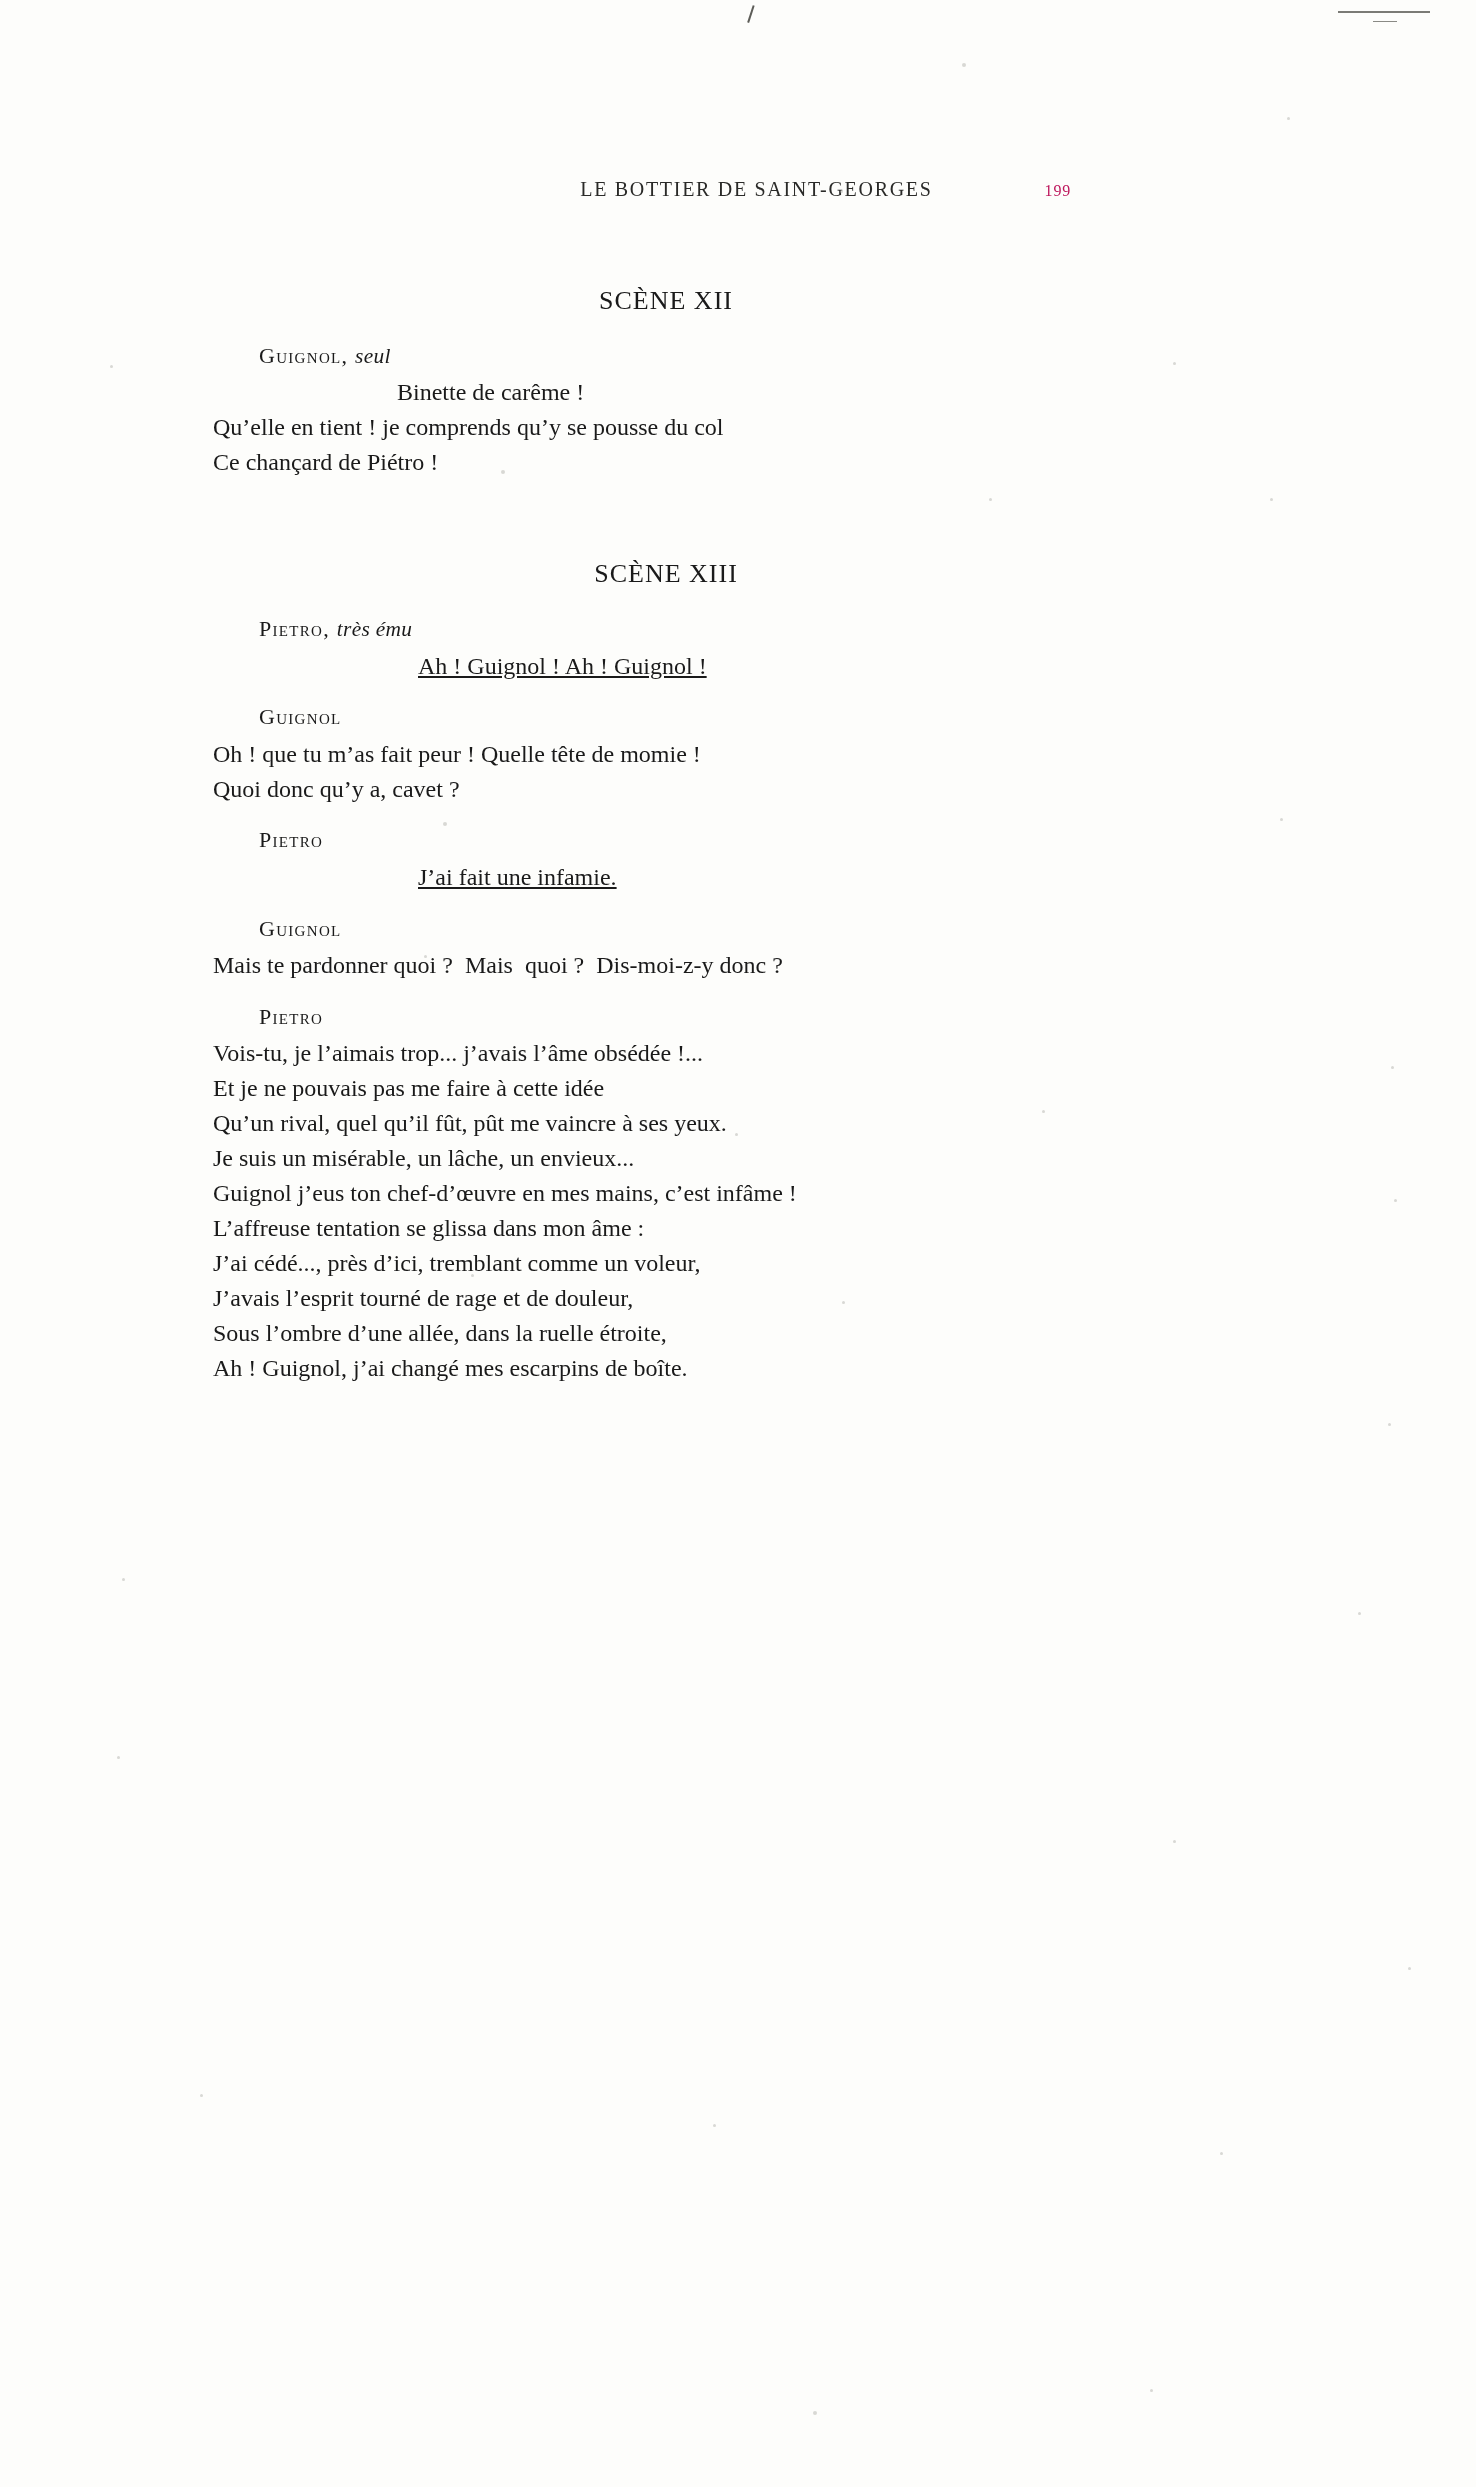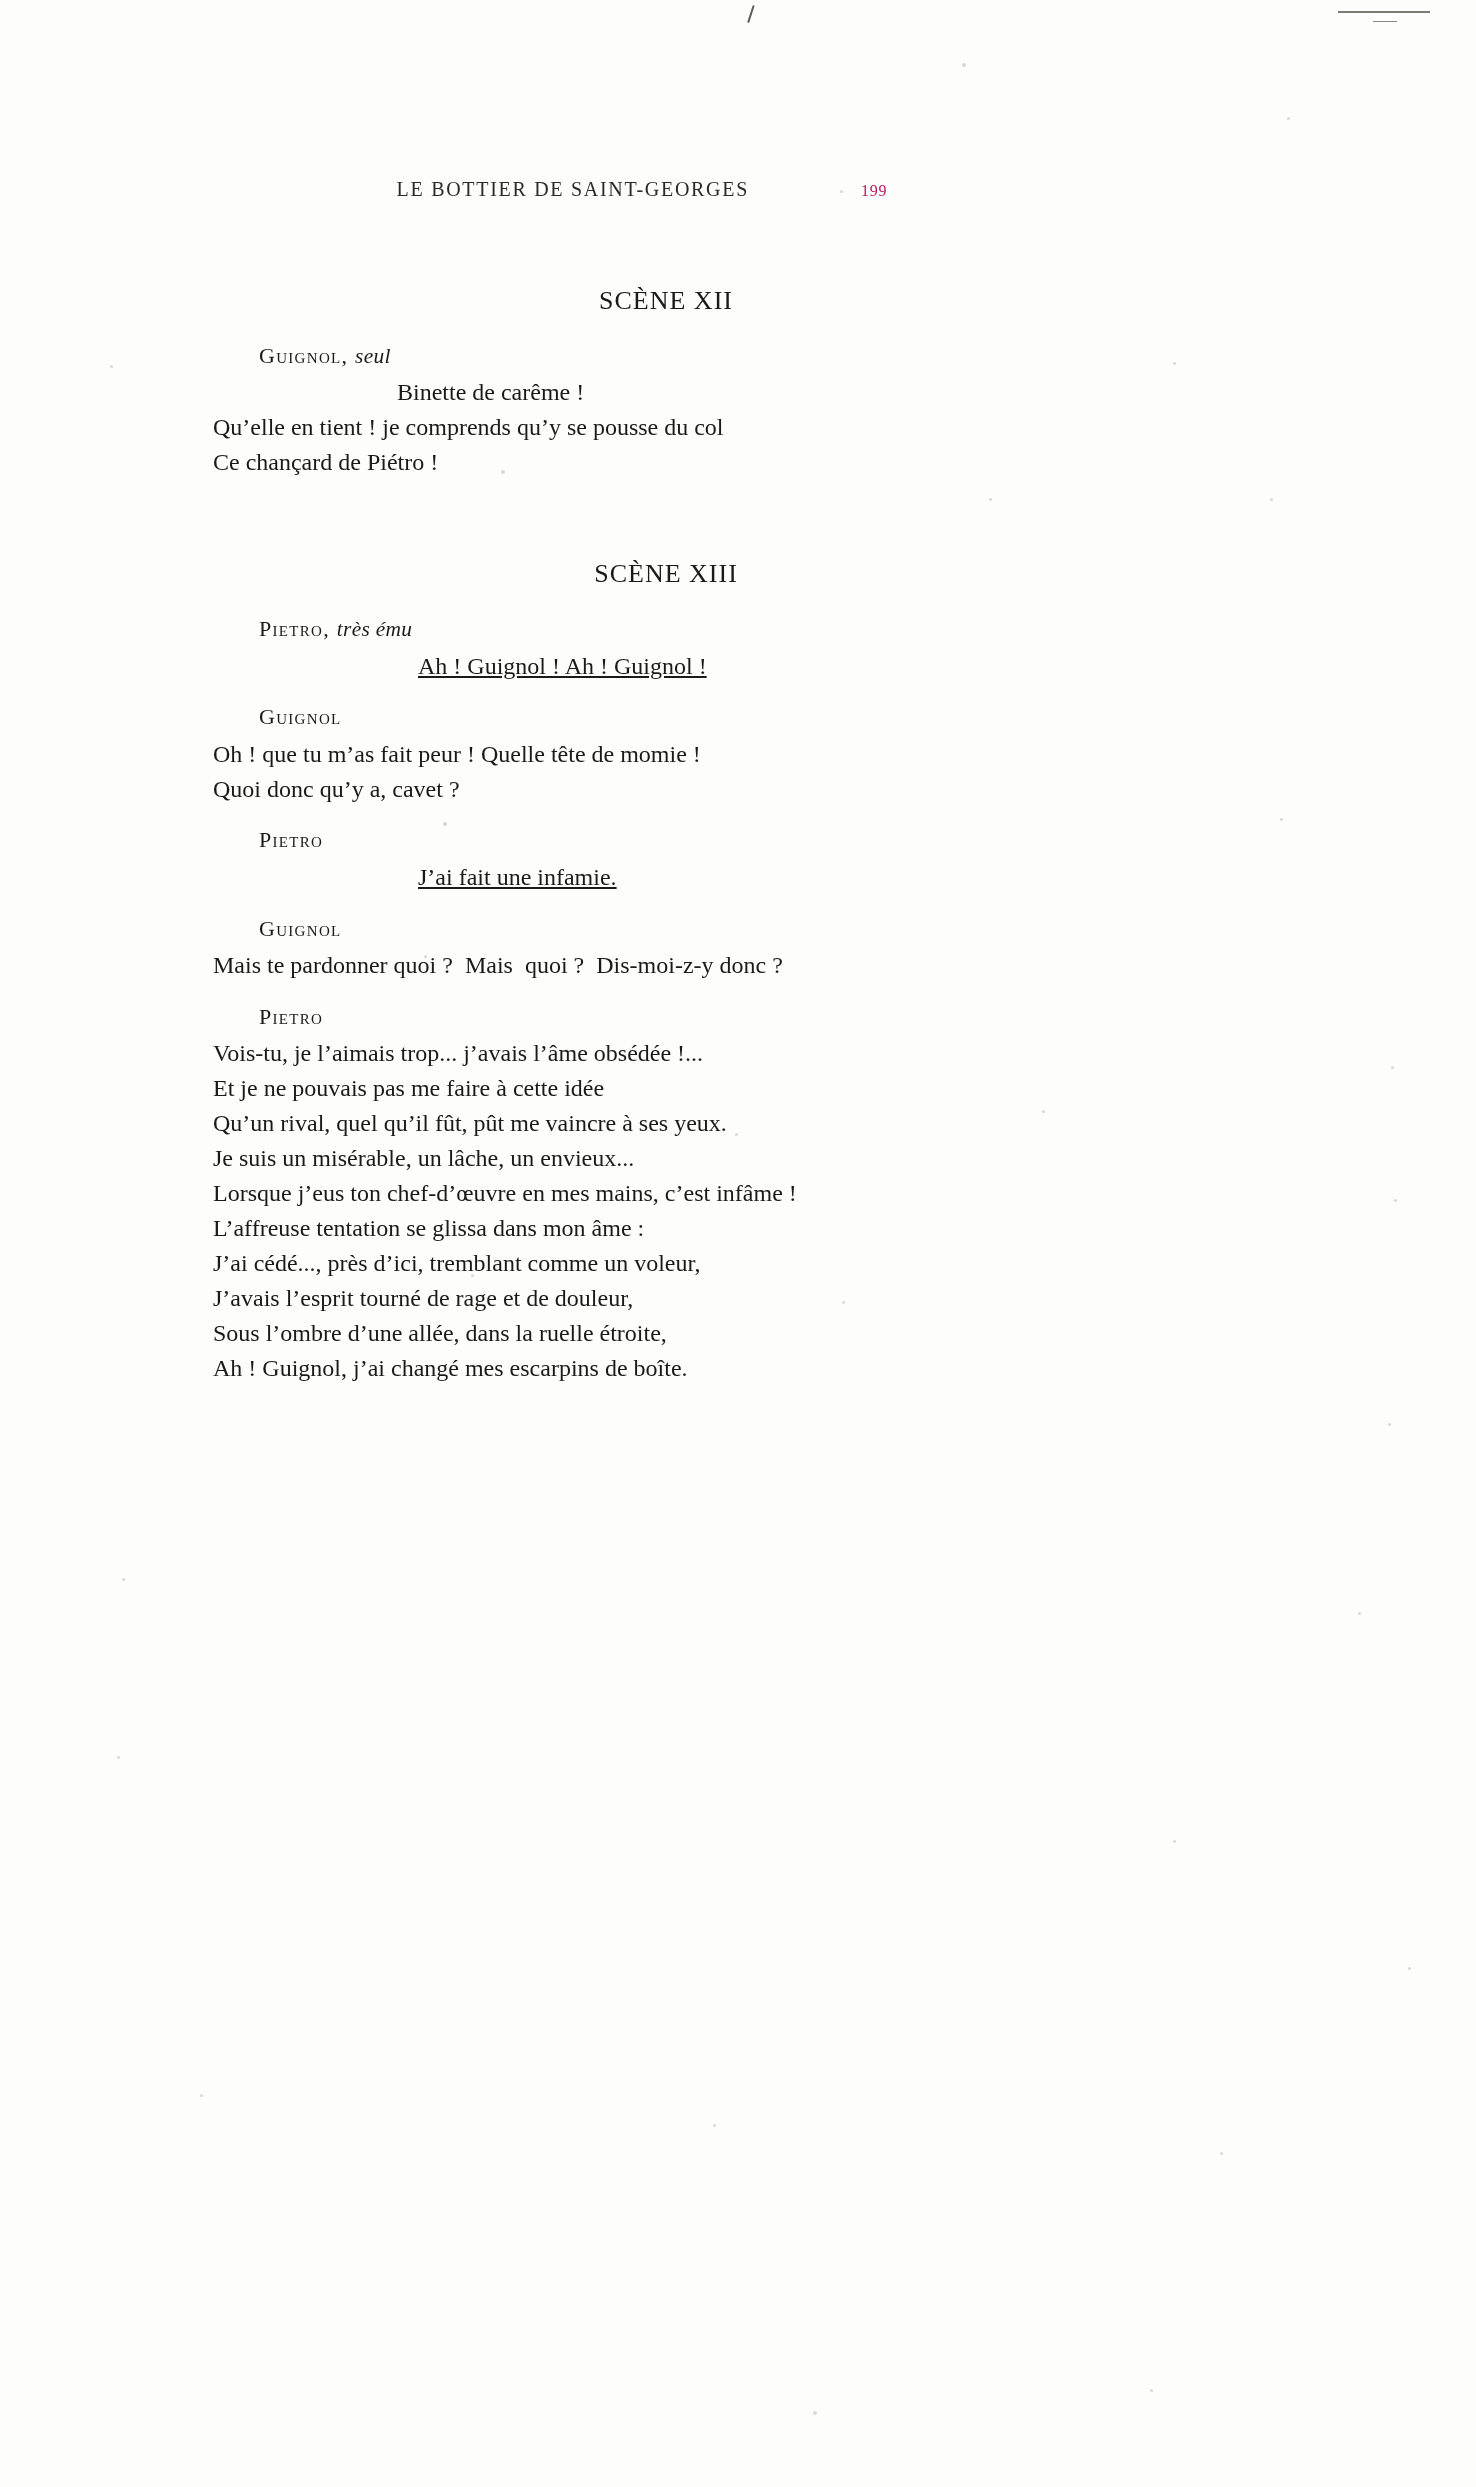--- a/index.html
+++ b/index.html
@@ -69,21 +69,21 @@
   .content {
     position: absolute;
     left: 213px;
     top: 178px;
     width: 858px;
   }
 
   .running-head {
     display: flex;
     align-items: baseline;
-    justify-content: center;
+    justify-content: flex-end;
     height: 32px;
     margin-bottom: 76px;
   }
   .running-head .title {
     font-variant: small-caps;
     font-size: 20px;
     letter-spacing: 1.7px;
     color: #2a2a28;
     white-space: nowrap;
   }
@@ -210,21 +210,21 @@
 
       <div class="block">
         <div class="speaker">
           <span>Pietro</span>
         </div>
         <div class="verse">
           <div class="line">Vois-tu, je l’aimais trop... j’avais l’âme obsédée !...</div>
           <div class="line">Et je ne pouvais pas me faire à cette idée</div>
           <div class="line">Qu’un rival, quel qu’il fût, pût me vaincre à ses yeux.</div>
           <div class="line">Je suis un misérable, un lâche, un envieux...</div>
-          <div class="line">Lorsque j’eus ton chef-d’œuvre en mes mains, c’est infâme !</div>
+          <div class="line">Guignol j’eus ton chef-d’œuvre en mes mains, c’est infâme !</div>
           <div class="line">L’affreuse tentation se glissa dans mon âme :</div>
           <div class="line">J’ai cédé..., près d’ici, tremblant comme un voleur,</div>
           <div class="line">J’avais l’esprit tourné de rage et de douleur,</div>
           <div class="line">Sous l’ombre d’une allée, dans la ruelle étroite,</div>
           <div class="line">Ah ! Guignol, j’ai changé mes escarpins de boîte.</div>
         </div>
       </div>
     </div>
 
   </div>

